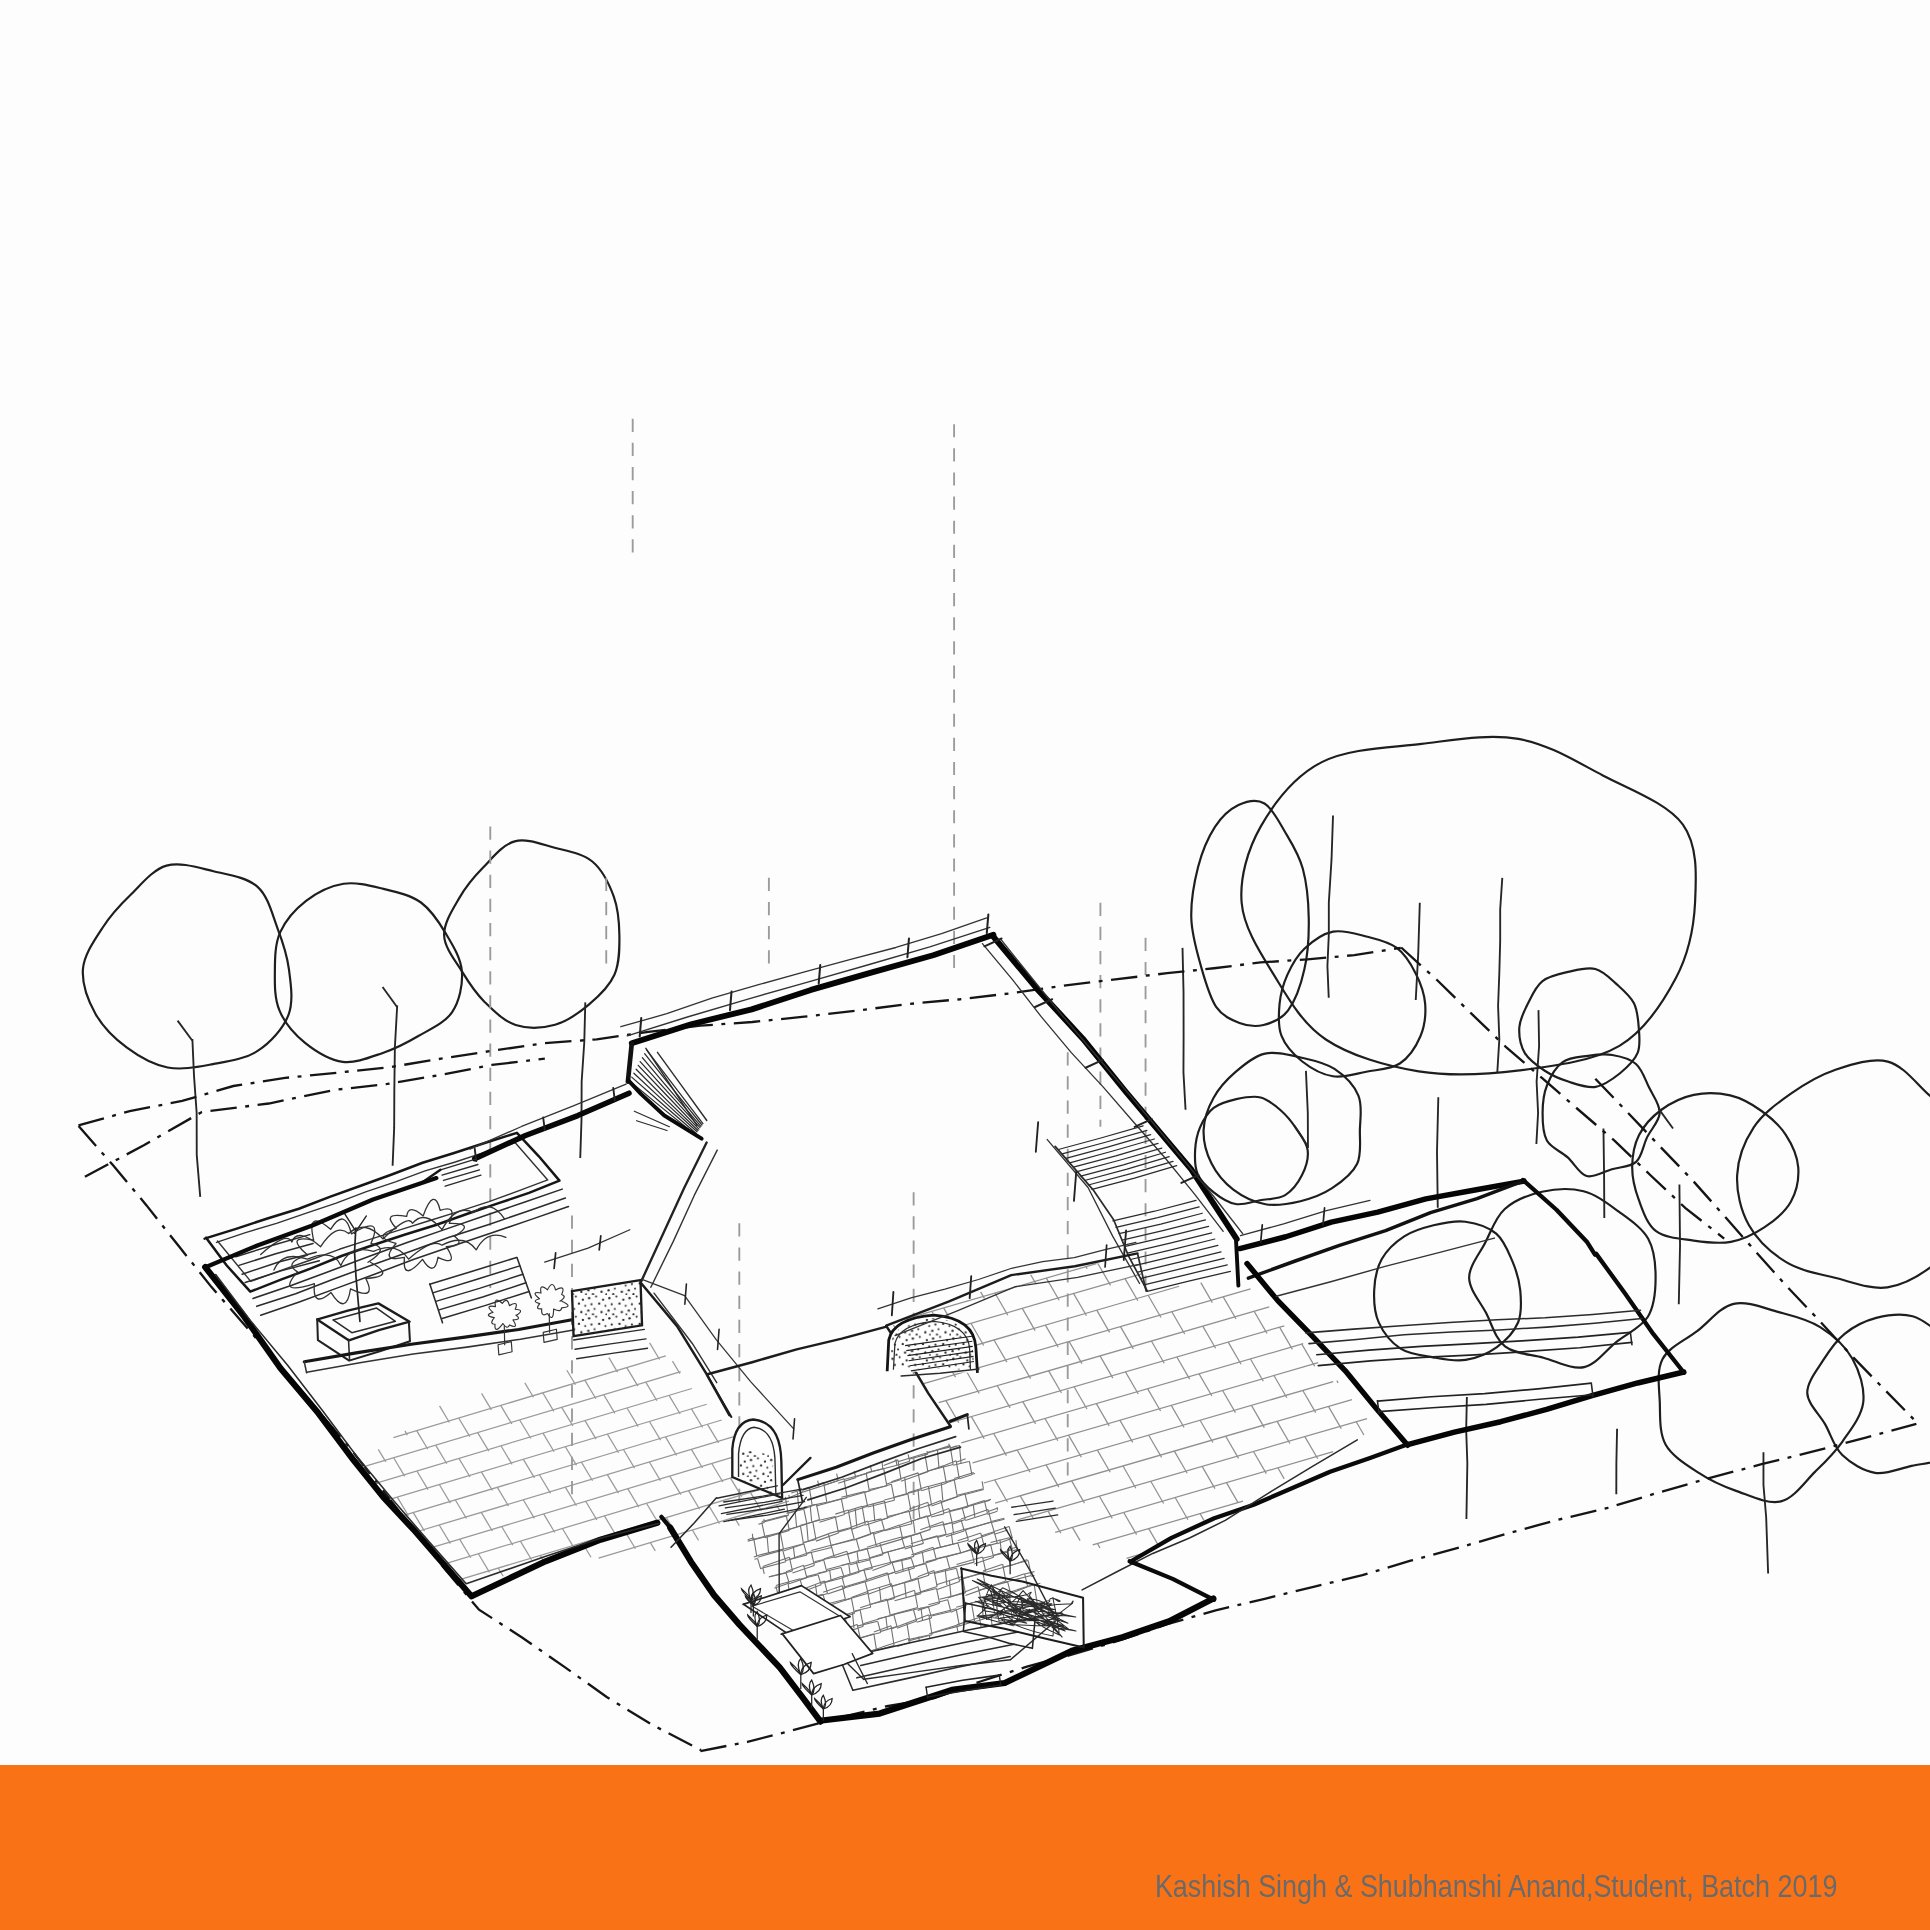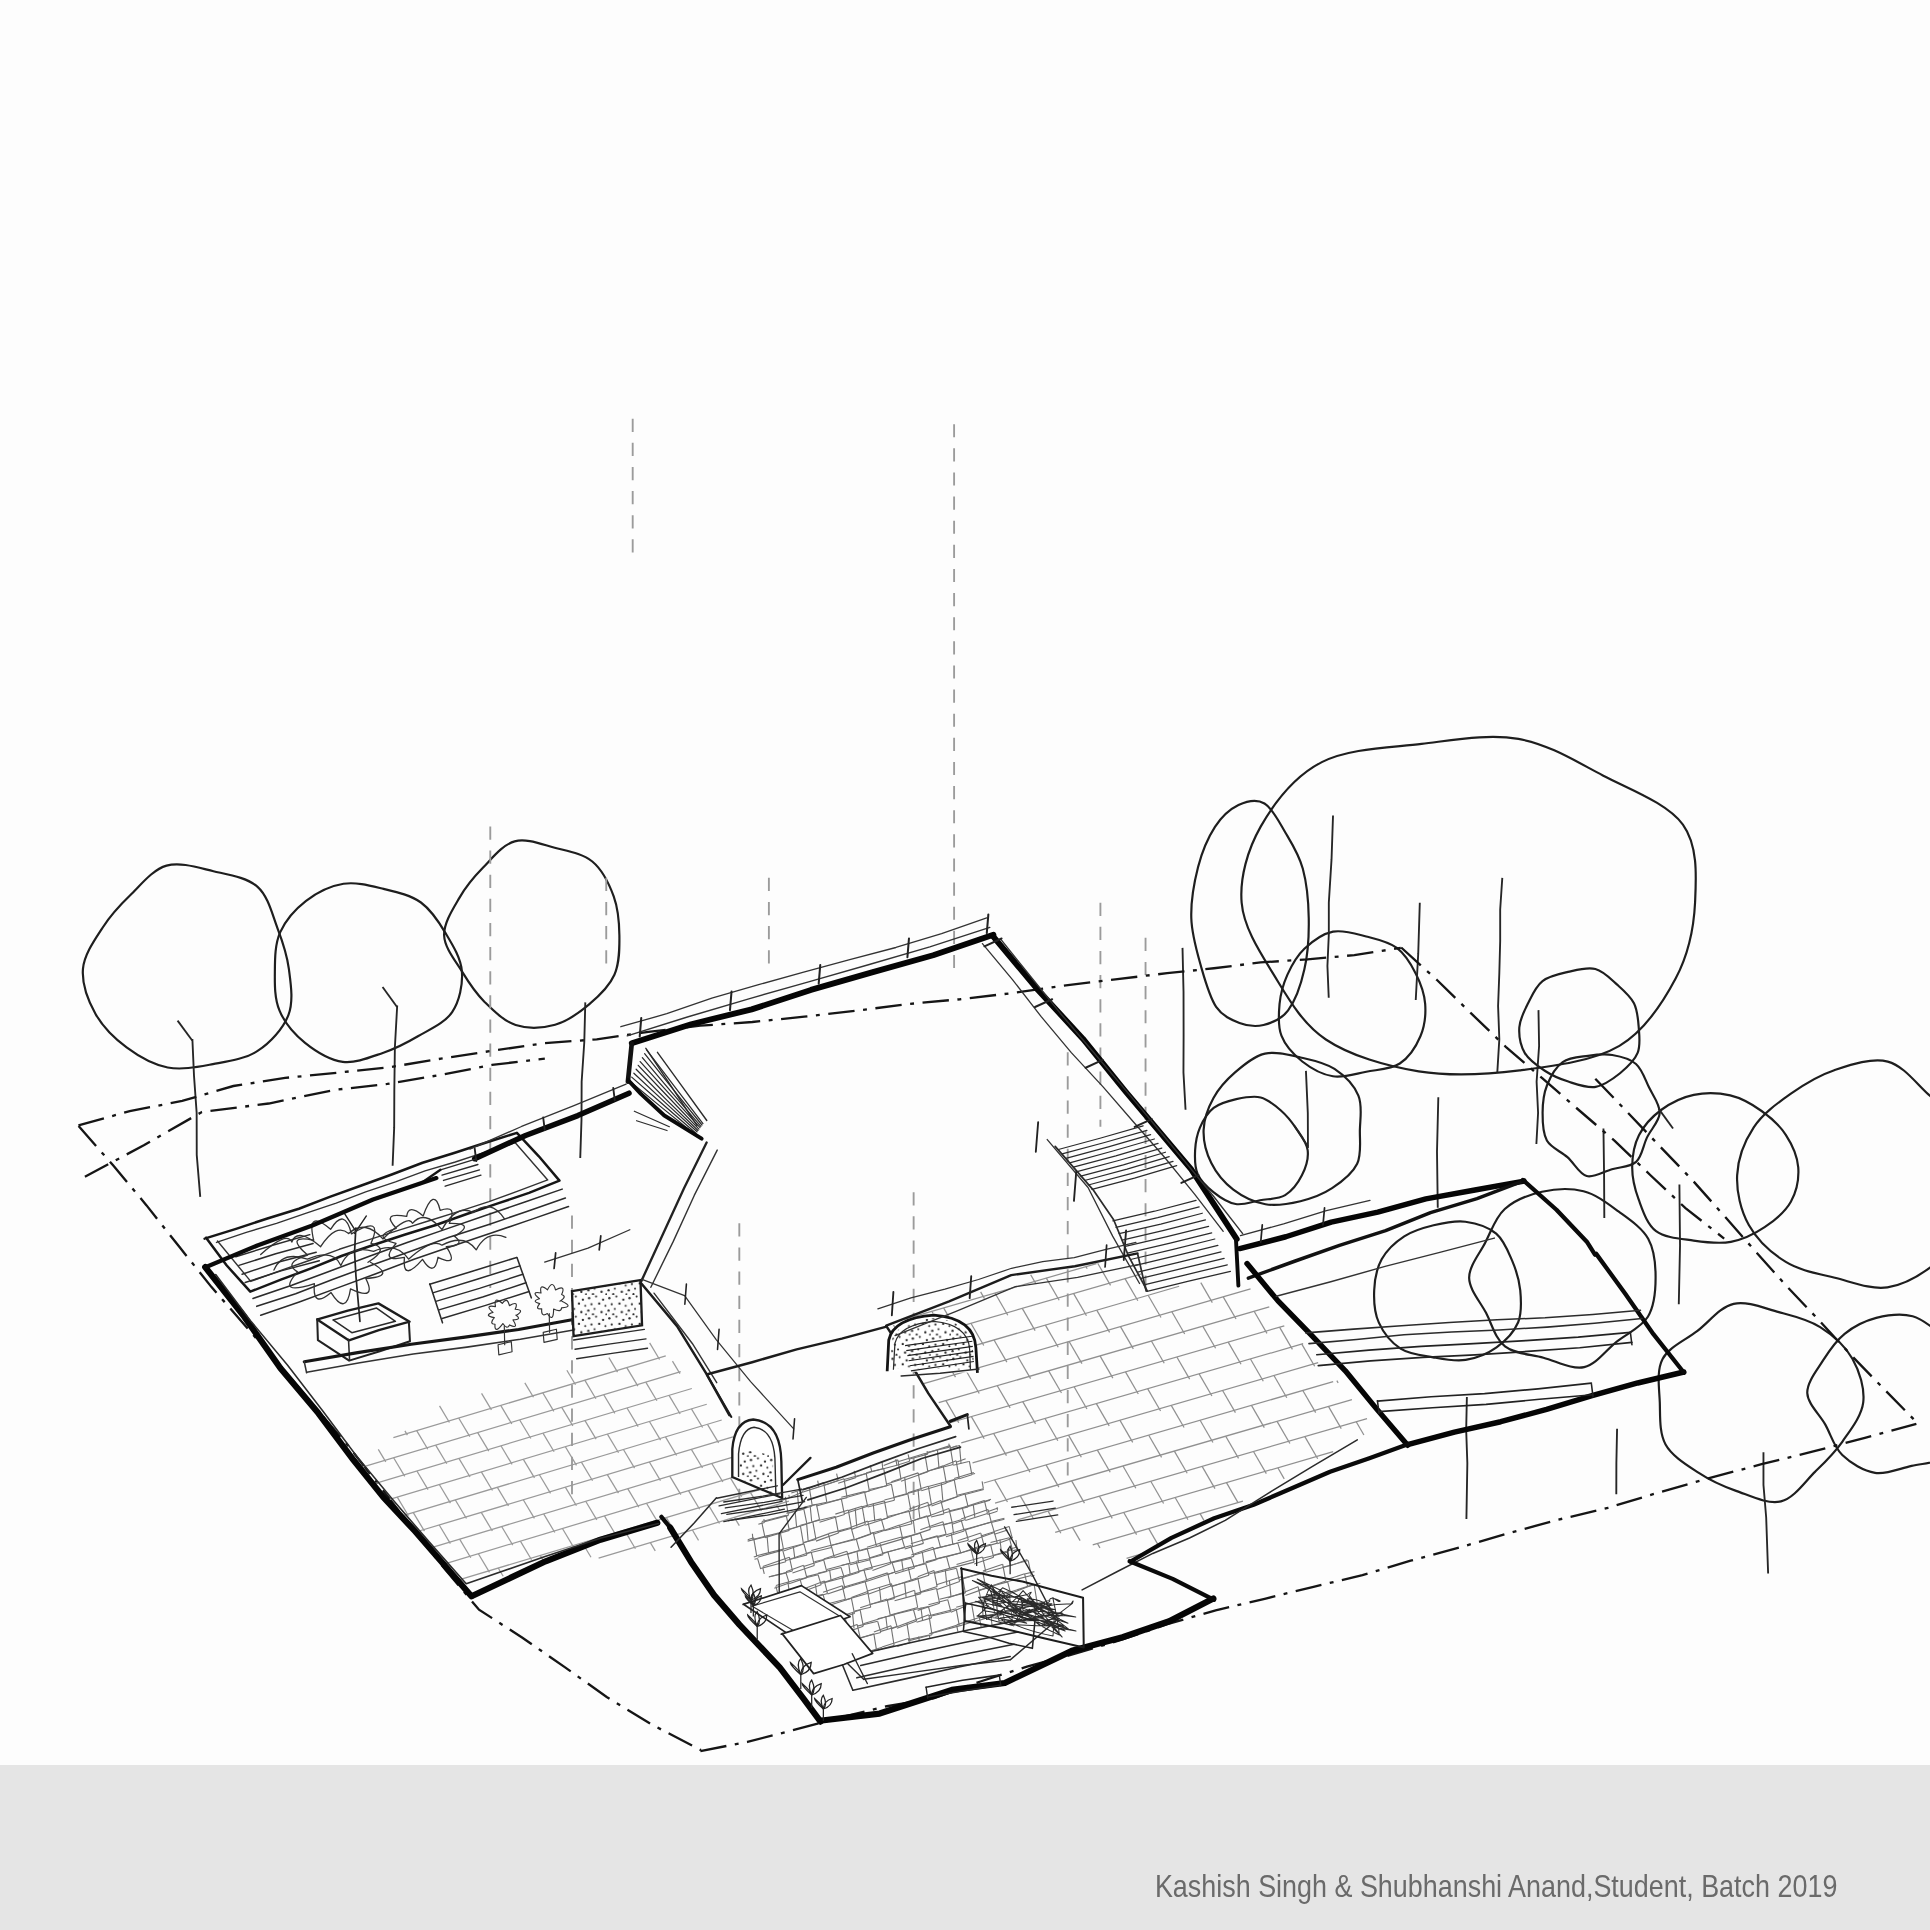--- a/index.html
+++ b/index.html
@@ -1,15 +1,15 @@
 <!DOCTYPE html>
 <html style="font-size:12.5px"><head><meta charset="utf-8">
 <style>
 html,body{margin:0;padding:0;background:#ffffff;}
-#page{width:1930px;height:1930px;position:relative;background:#e5e5e5;overflow:hidden;}
+#page{width:1930px;height:1930px;position:relative;background:#f97316;overflow:hidden;}
 </style></head>
 <body>
 <div id="page">
 <svg width="1930" height="1930" viewBox="0 0 2480 2480" xmlns="http://www.w3.org/2000/svg">
 <rect x="0" y="0" width="2480" height="2268" fill="#fdfdfd"></rect>
 
 <g stroke="#1e1e1e" stroke-width="2.8" fill="none">
 <path d="M 371.2,1245.0 C 373.6,1263.6 377.4,1286.6 370.7,1304.1 C 364.0,1321.7 347.2,1339.9 331.0,1350.4 C 314.8,1360.9 292.8,1363.8 273.6,1367.4 C 254.3,1370.9 233.9,1375.2 215.4,1371.7 C 196.9,1368.1 178.1,1357.4 162.7,1345.9 C 147.2,1334.4 132.0,1319.4 122.6,1302.6 C 113.3,1285.8 105.1,1263.5 106.6,1245.0 C 108.2,1226.5 121.8,1207.6 132.0,1191.8 C 142.1,1176.0 153.9,1163.3 167.6,1150.1 C 181.2,1136.8 196.2,1117.4 214.0,1112.3 C 231.8,1107.2 254.8,1114.9 274.3,1119.5 C 293.8,1124.0 317.3,1127.5 331.0,1139.6 C 344.7,1151.8 349.8,1175.0 356.5,1192.5 C 363.2,1210.1 368.8,1226.4 371.2,1245.0 "></path>
 <path d="M 593.5,1248.0 C 594.9,1264.9 590.4,1286.6 581.0,1300.6 C 571.6,1314.5 551.7,1322.9 537.0,1331.6 C 522.3,1340.3 508.8,1347.2 492.7,1352.7 C 476.6,1358.1 457.3,1366.5 440.5,1364.4 C 423.7,1362.3 405.6,1351.0 392.0,1340.1 C 378.4,1329.1 365.6,1314.0 359.2,1298.6 C 352.7,1283.3 353.0,1264.8 353.2,1248.0 C 353.3,1231.2 353.4,1212.9 360.1,1197.8 C 366.8,1182.7 379.8,1167.9 393.3,1157.5 C 406.9,1147.2 424.8,1138.2 441.4,1135.6 C 458.1,1133.0 476.4,1138.2 493.0,1142.2 C 509.6,1146.2 527.6,1150.2 540.9,1159.7 C 554.1,1169.3 564.0,1184.6 572.7,1199.3 C 581.5,1214.0 592.2,1231.1 593.5,1248.0 "></path>
 <path d="M 795.9,1202.0 C 796.1,1218.8 796.1,1237.8 789.5,1252.6 C 783.0,1267.5 769.3,1280.4 756.6,1291.0 C 743.9,1301.7 728.9,1312.4 713.3,1316.7 C 697.6,1321.1 677.8,1322.0 662.6,1317.1 C 647.5,1312.2 633.9,1298.5 622.4,1287.2 C 611.0,1275.8 602.6,1263.1 594.0,1248.9 C 585.4,1234.7 571.3,1217.9 570.7,1202.0 C 570.1,1186.1 582.1,1167.9 590.5,1153.4 C 598.8,1138.8 609.0,1126.7 620.8,1114.7 C 632.6,1102.6 646.0,1085.3 661.3,1081.1 C 676.7,1076.8 696.2,1085.1 712.8,1089.4 C 729.4,1093.7 748.5,1096.6 761.1,1107.0 C 773.7,1117.4 782.8,1136.0 788.6,1151.8 C 794.4,1167.7 795.7,1185.2 795.9,1202.0 "></path>

